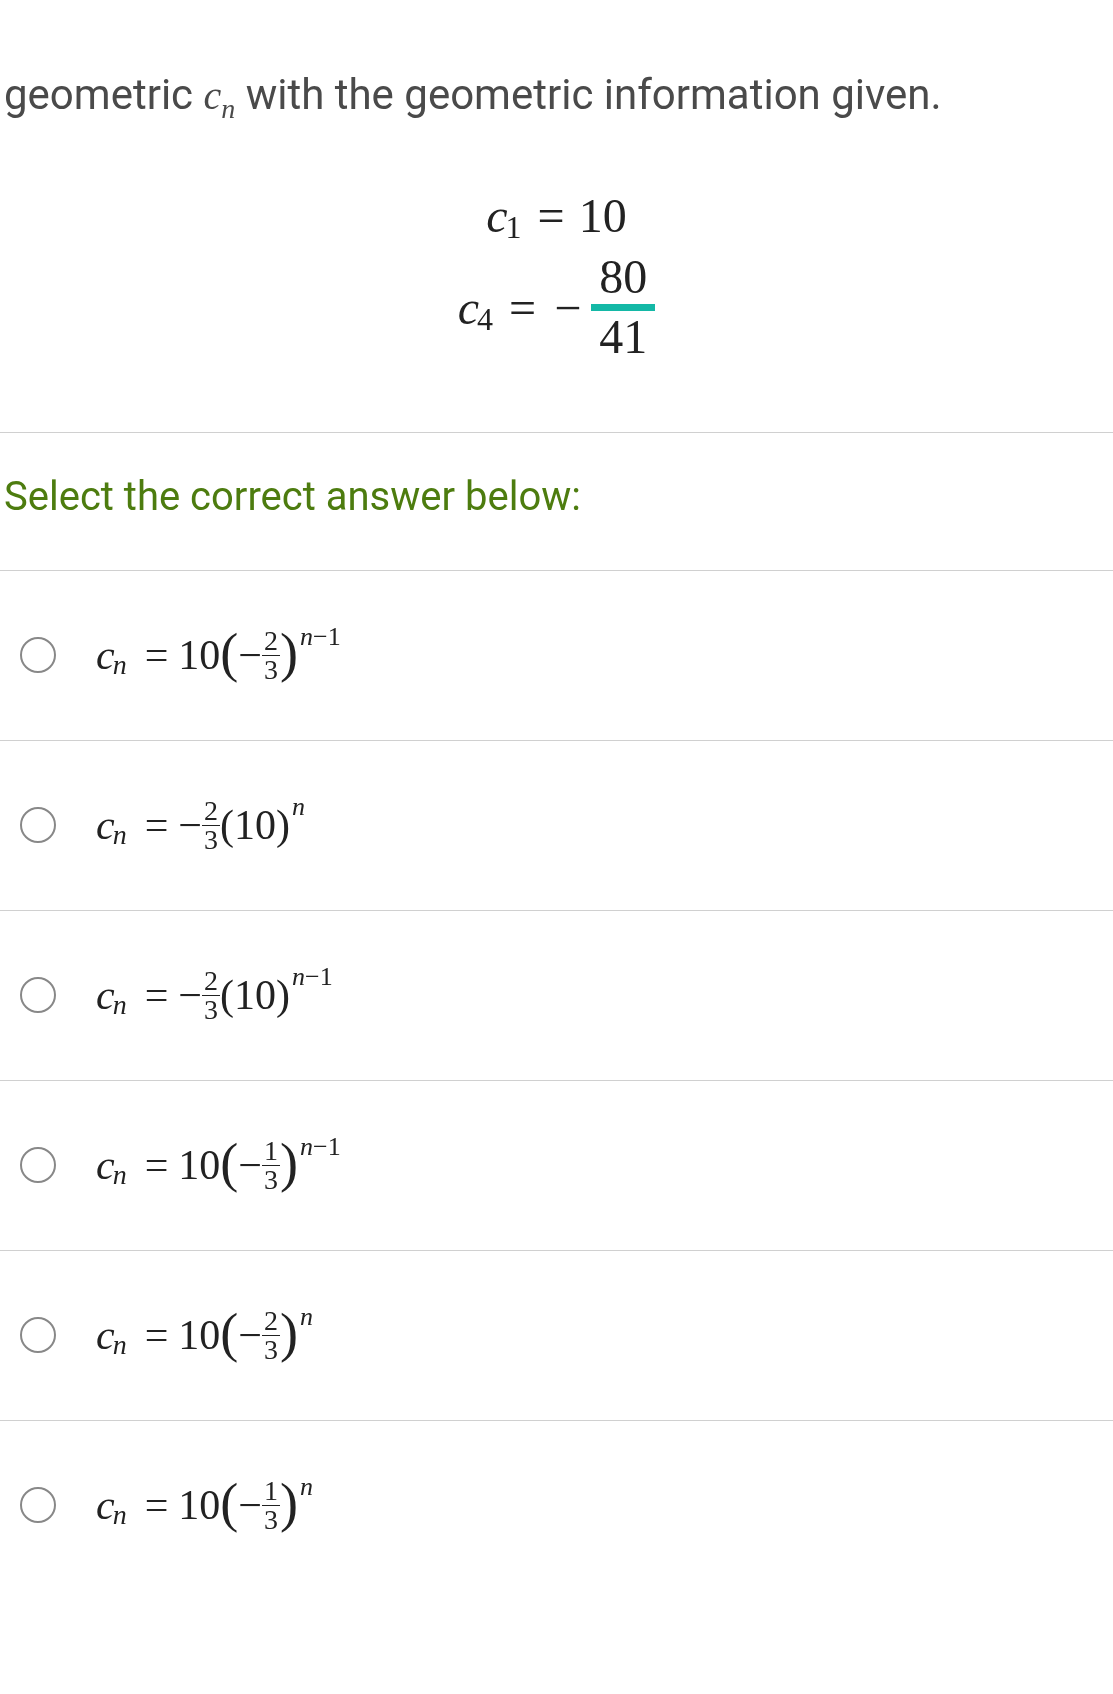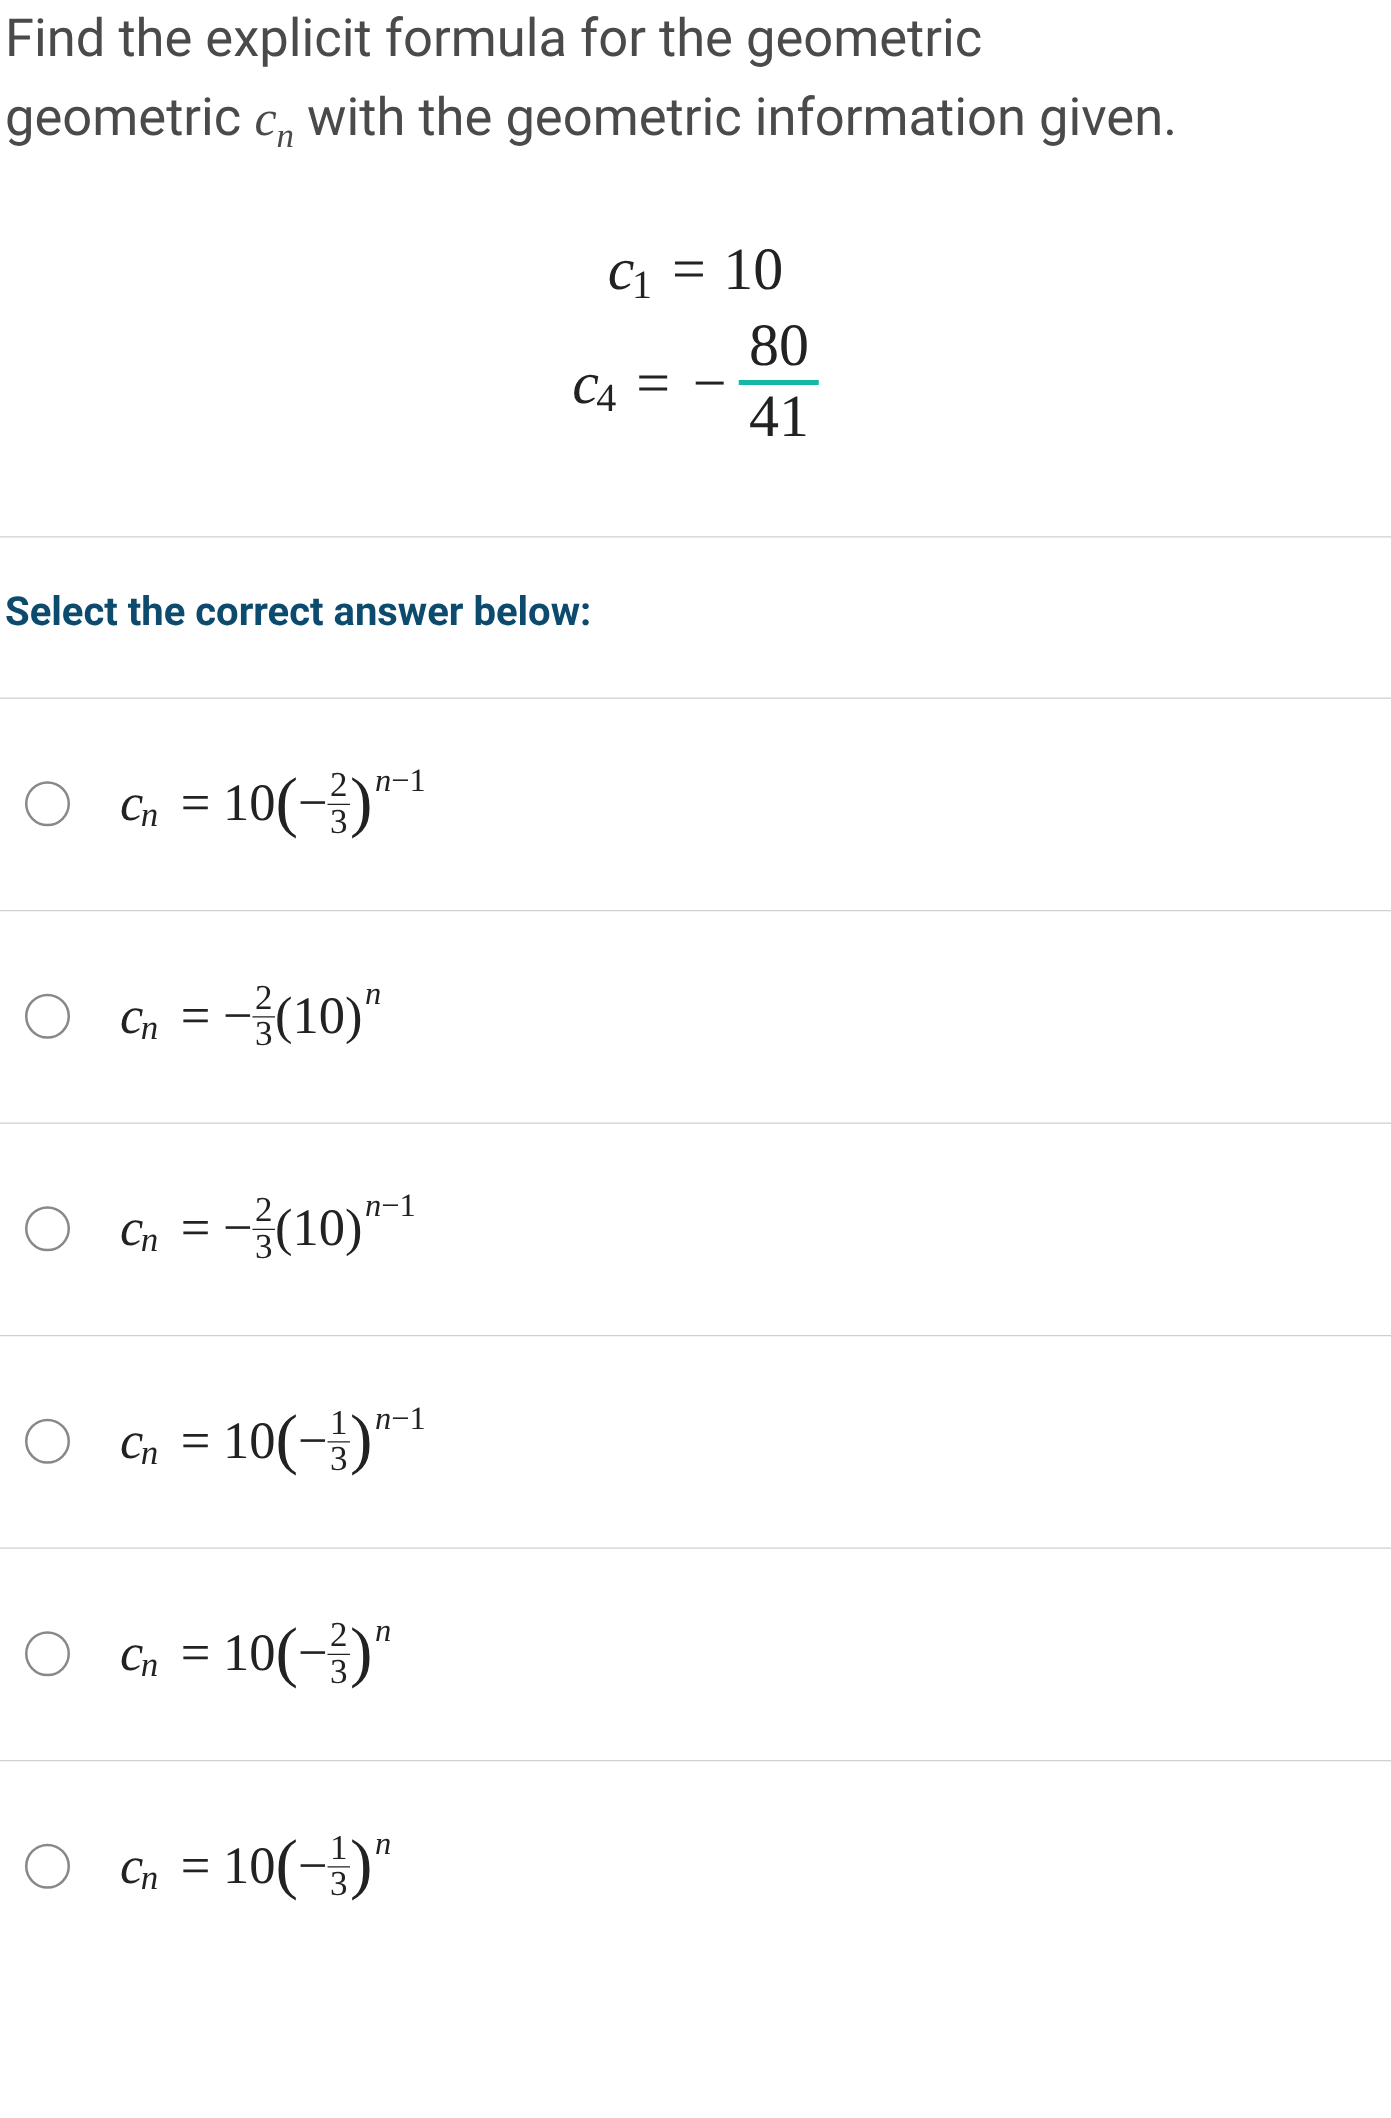--- a/index.html
+++ b/index.html
@@ -59,39 +59,39 @@
       margin: 0 14px;
     }
     .fraction {
       display: inline-flex;
       flex-direction: column;
       align-items: center;
       vertical-align: middle;
       margin-left: 6px;
     }
     .fraction .num {
-      border-bottom: 4px solid #14b8a6;
+      border-bottom: 7px solid #14b8a6;
       padding: 0 8px;
       line-height: 1.1;
     }
     .fraction .den {
       padding: 0 8px;
       line-height: 1.1;
     }
     .minus {
       margin: 0 4px;
     }
     .divider {
       border-top: 1px solid #d0d0d0;
       margin: 0;
     }
     .select-prompt {
-      font-size: 32px;
-      font-weight: 700;
-      color: #0c4a6e;
+      font-size: 40px;
+      font-weight: 400;
+      color: #4d7c0f;
       padding: 40px 4px 50px 4px;
     }
     .options {
       display: flex;
       flex-direction: column;
     }
     .option {
       border-top: 1px solid #d0d0d0;
       display: flex;
       align-items: center;
@@ -158,21 +158,21 @@
     }
     .num-exp {
       font-size: 26px;
       font-style: normal;
     }
   </style>
 </head>
 <body>
 
 <div class="question-text">
-  <span>Find the explicit formula for the geometric</span><br>
+  <br>
   <span>geometric </span><span class="math-var">c</span><span class="math-sub">n</span><span> with the geometric information given.</span>
 </div>
 
 <div class="equations-block">
   <div class="eq-line">
     <span class="var">c</span>
       <span class="sub">1</span>
     <span class="eq">=</span>
     <span>10</span>
   </div>

